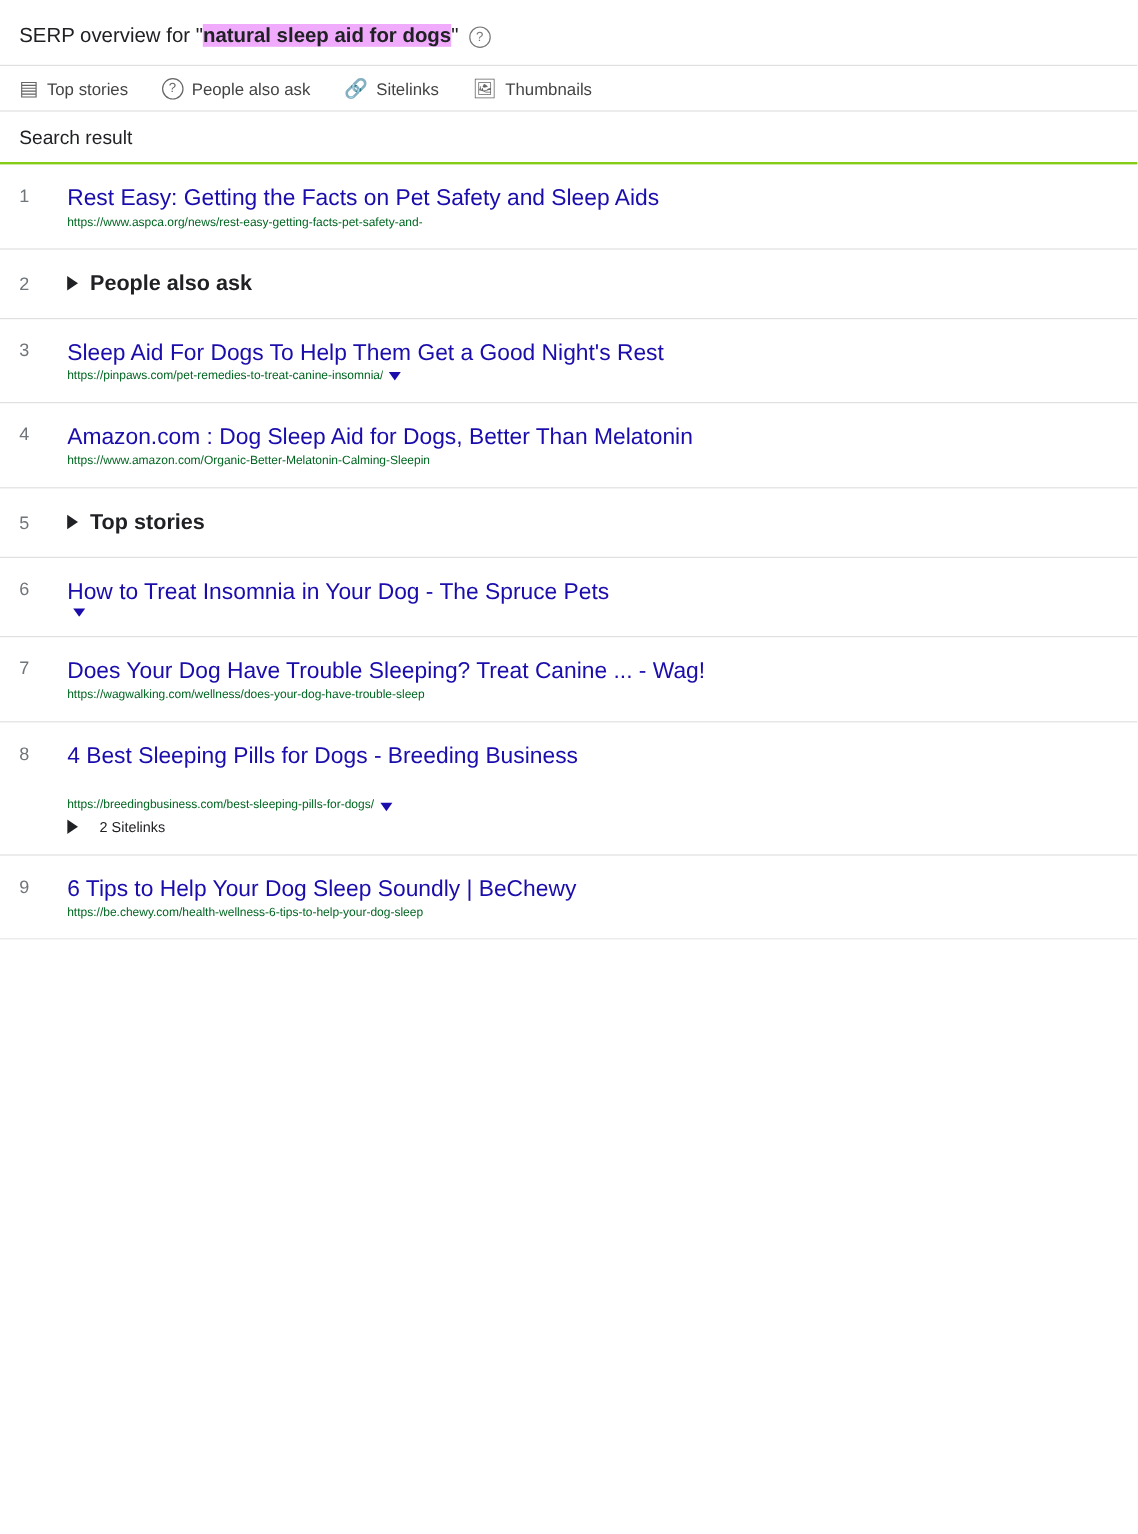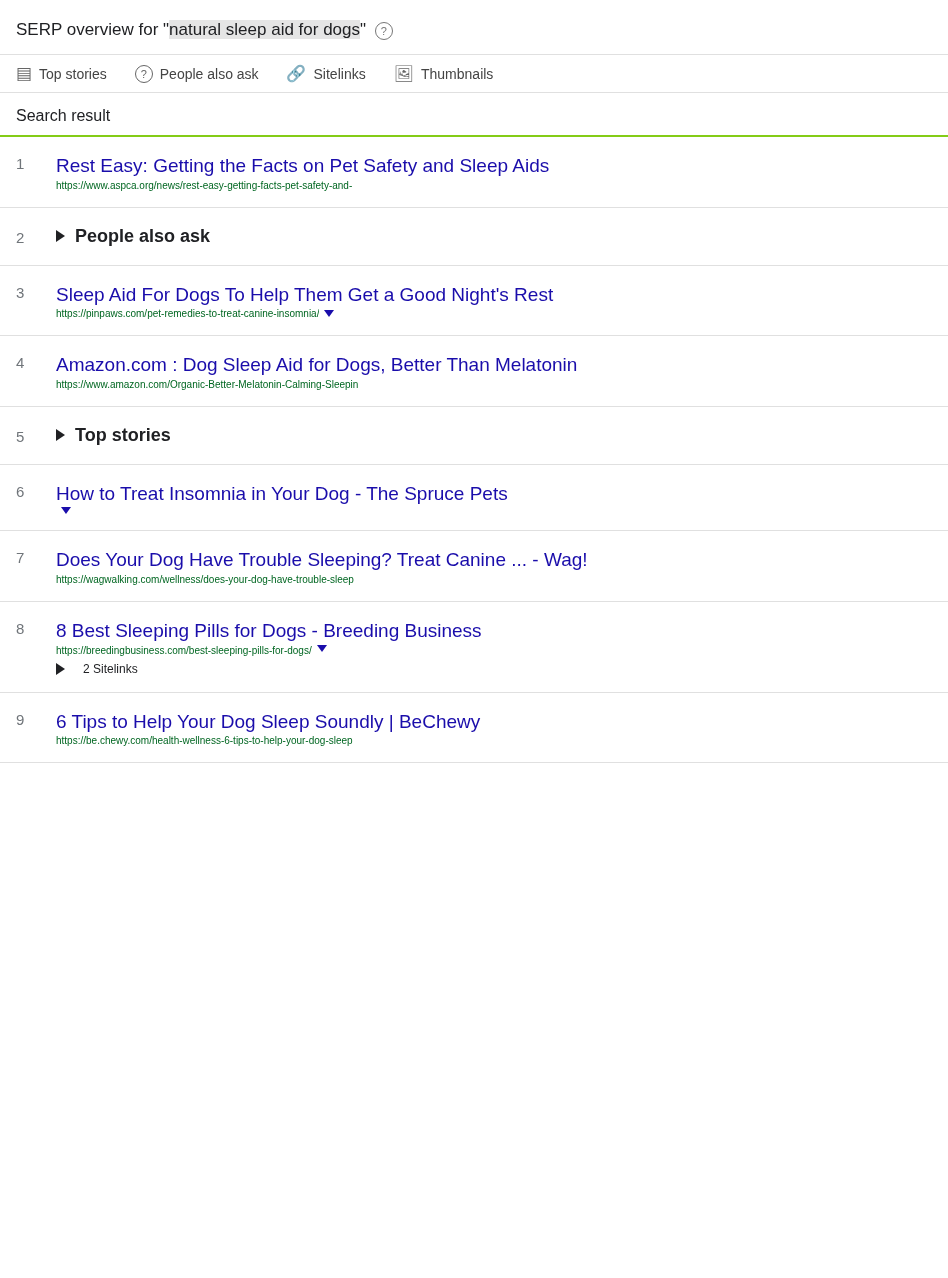--- a/index.html
+++ b/index.html
@@ -12,22 +12,22 @@
     }
 
     .header {
       padding: 20px 16px 14px 16px;
       font-size: 17px;
       font-weight: 400;
       color: #202124;
     }
 
     .header .keyword {
-      background-color: #e5e5e5;
-      font-weight: 400;
+      background-color: #f0abfc;
+      font-weight: 700;
     }
 
     .help-icon {
       display: inline-flex;
       align-items: center;
       justify-content: center;
       width: 18px;
       height: 18px;
       border-radius: 50%;
       border: 1.5px solid #777;
@@ -245,22 +245,22 @@
       <div class="row-content">
         <a class="result-title" href="#">Does Your Dog Have Trouble Sleeping? Treat Canine ... - Wag!</a>
         <div style="display: flex; align-items: center;">
           <span class="result-url">https://wagwalking.com/wellness/does-your-dog-have-trouble-sleep</span>
         </div>
       </div>
     </div>
     <div class="result-row">
       <div class="row-number">8</div>
       <div class="row-content">
-        <a class="result-title" href="#">8 Best Sleeping Pills for Dogs - Breeding Business</a>
-        <div style="display: flex; align-items: flex-start;">
+        <a class="result-title" href="#">4 Best Sleeping Pills for Dogs - Breeding Business</a>
+        <div style="display: flex; align-items: flex-end; margin-top: 20px;">
           <span class="result-url">https://breedingbusiness.com/best-sleeping-pills-for-dogs/</span>
           <span class="dropdown-arrow"></span>
         </div>
         <div class="sitelinks-row" style="margin-top: 6px; cursor: pointer;">
           <span class="triangle" style="border-left-color: rgb(32, 33, 36);"></span>
           <span class="sitelinks-label">2 Sitelinks</span>
         </div>
       </div>
     </div>
     <div class="result-row">

